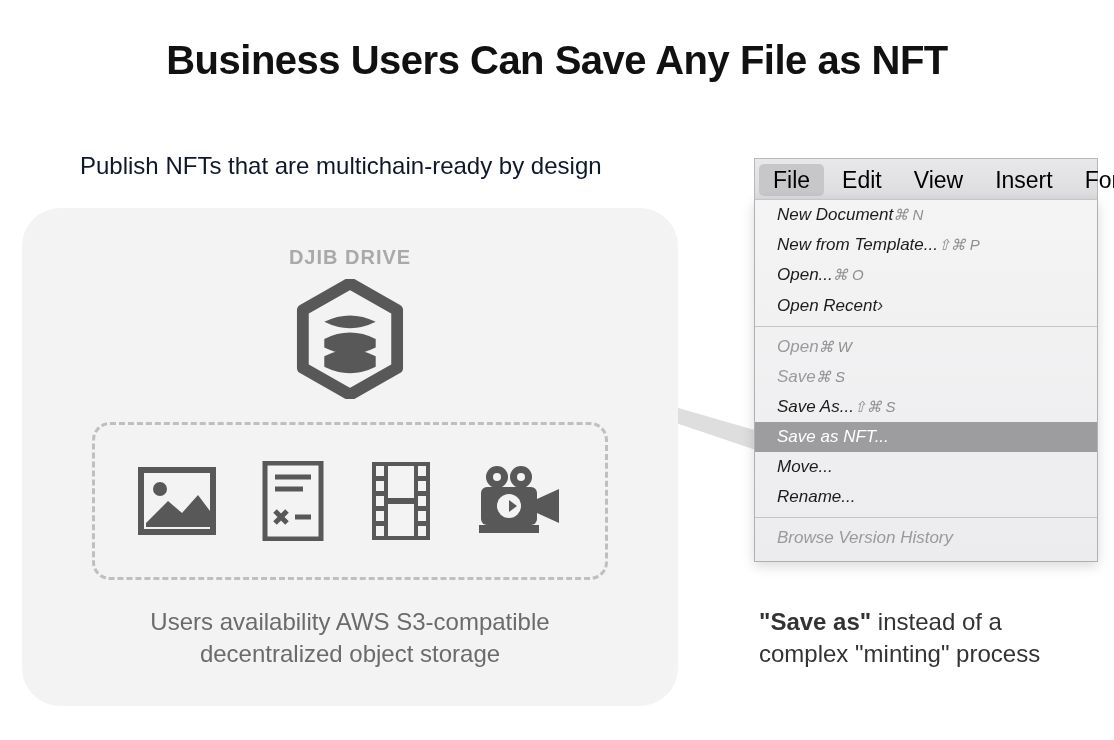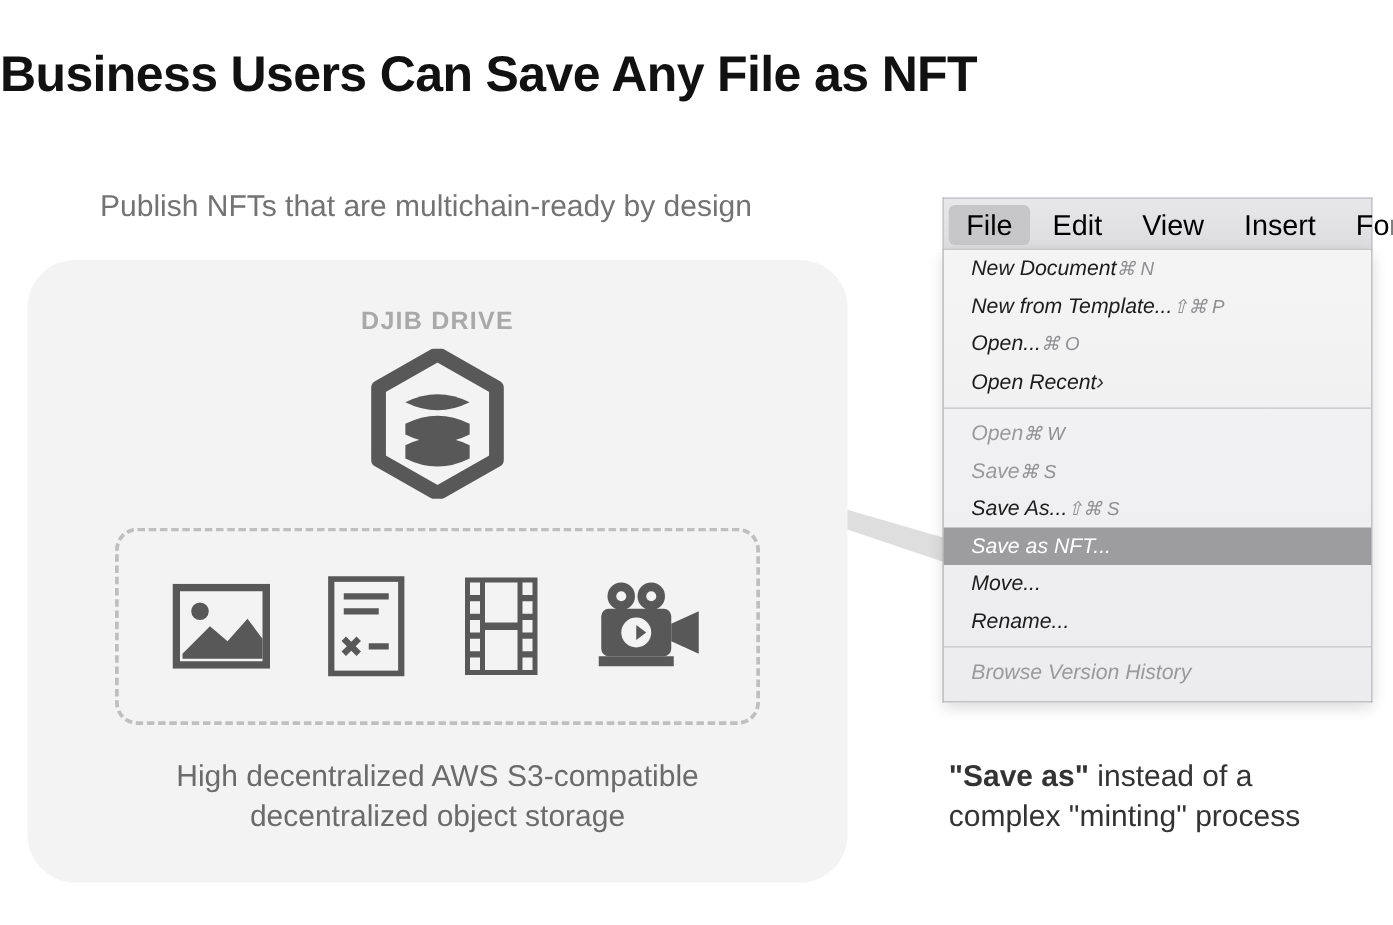--- a/index.html
+++ b/index.html
@@ -5,32 +5,33 @@
 * { box-sizing: border-box; margin: 0; padding: 0; }
 body {
   width: 1114px;
   height: 740px;
   font-family: -apple-system, BlinkMacSystemFont, "Helvetica Neue", Arial, sans-serif;
   background: #ffffff;
   position: relative;
   overflow: hidden;
 }
 .page-title {
+  text-align: center;
   font-size: 40px;
   font-weight: 800;
   color: #111;
   margin-top: 38px;
   letter-spacing: -0.5px;
 }
 .subtitle {
   position: absolute;
   left: 80px;
   top: 152px;
   font-size: 24px;
-  color: #737373;
+  color: #0f172a;
 }
 .drive-card {
   position: absolute;
   left: 22px;
   top: 208px;
   width: 656px;
   height: 498px;
   background: #f3f3f3;
   border-radius: 38px;
   padding-top: 38px;
@@ -187,21 +188,21 @@
       <circle cx="44" cy="12" r="4" fill="#f3f3f3"></circle>
       <rect x="4" y="22" width="56" height="38" rx="6" fill="#585858"></rect>
       <circle cx="32" cy="41" r="12" fill="#f3f3f3"></circle>
       <polygon points="32,35 40,41 32,47" fill="#585858"></polygon>
       <polygon points="60,34 82,24 82,58 60,48" fill="#585858"></polygon>
       <rect x="2" y="60" width="60" height="8" fill="#585858"></rect>
     </svg>
   </div>
 
   <div class="drive-desc">
-    <span>High decentralized AWS S3-compatible</span><br>
+    <span>Users availability AWS S3-compatible</span><br>
     <span>decentralized object storage</span>
   </div>
 </div>
 
 <div class="menubar">
   <div class="mitem active">File</div>
   <div class="mitem">Edit</div>
   <div class="mitem">View</div>
   <div class="mitem">Insert</div>
   <div class="mitem">Format</div>

